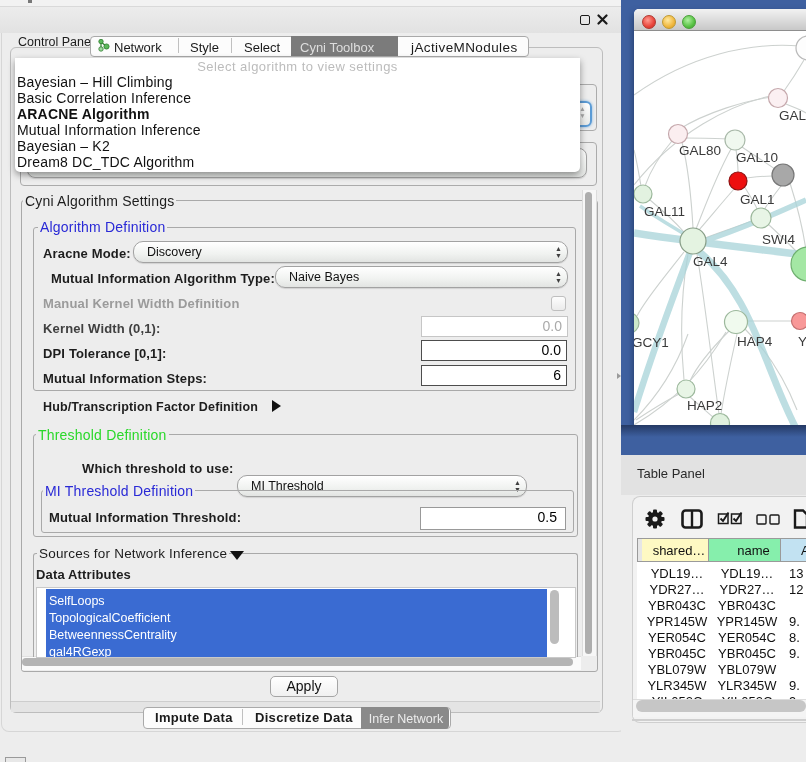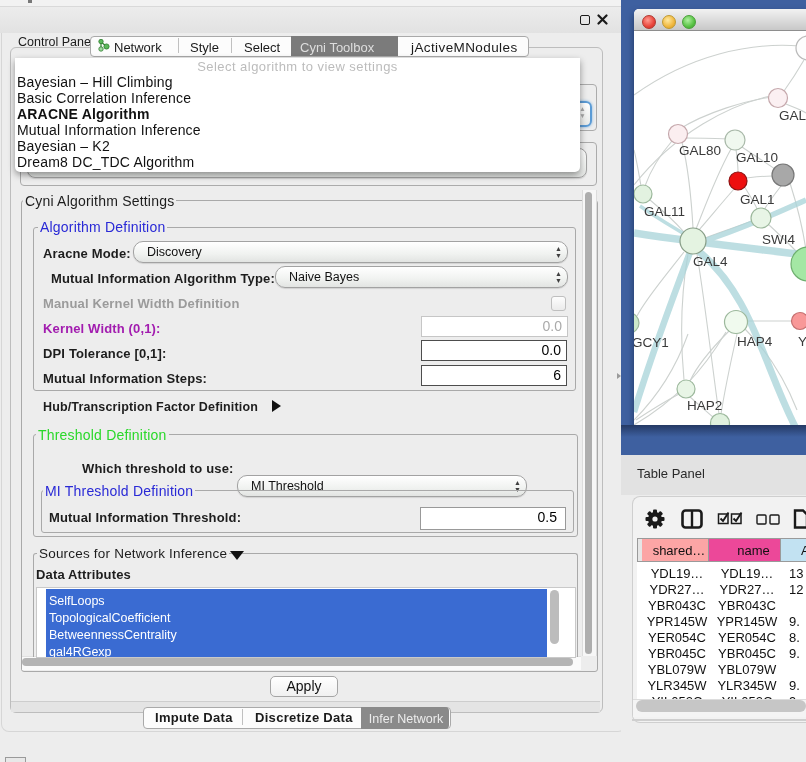--- a/index.html
+++ b/index.html
@@ -79,21 +79,21 @@
       <span class="ct">Discovery</span>
       <span class="ar">▲<br>▼</span>
     </div>
 <div class="lbl" style="left:51px;top:271px;">Mutual Information Algorithm Type:</div>
 <div class="combo" style="left:275px;top:266px;width:291px;height:20px;">
       <span class="ct">Naive Bayes</span>
       <span class="ar">▲<br>▼</span>
     </div>
 <div class="lbl" style="left:43px;top:296px;color:#9b9b9b;">Manual Kernel Width Definition</div>
 <div class="abs" style="left:551px;top:296px;width:13px;height:13px;border:1px solid #bfbfbf;border-radius:3px;background:linear-gradient(#fdfdfd,#ebebeb);"></div>
-<div class="lbl" style="left:43px;top:321px;color:#a21caf;">Kernel Width (0,1):</div>
+<div class="lbl" style="left:43px;top:321px;color:#404040;">Kernel Width (0,1):</div>
 <div class="tf" style="left:421px;top:316px;width:140px;height:18px;border:1px solid #c6c6c6;color:#aaa;padding:1px 5px 0 0;">0.0</div>
 <div class="lbl" style="left:43px;top:346px;">DPI Tolerance [0,1]:</div>
 <div class="tf" style="left:421px;top:340px;width:139px;height:18px;border:1.5px solid #4d4d4d;color:#000;padding:1px 5px 0 0;">0.0</div>
 <div class="lbl" style="left:43px;top:371px;">Mutual Information Steps:</div>
 <div class="tf" style="left:421px;top:365px;width:139px;height:18px;border:1.5px solid #4d4d4d;color:#000;padding:1px 5px 0 0;">6</div>
 
 <div class="lbl" style="left:43px;top:400px;font-size:12.5px;">Hub/Transcription Factor Definition</div>
 <div class="abs" style="left:272px;top:400px;width:0;height:0;border-left:9px solid #111;border-top:6px solid transparent;border-bottom:6px solid transparent;"></div>
 
 <div class="groupbox" style="left:33px;top:434px;width:543px;height:101px;"></div>
@@ -269,22 +269,22 @@
 
   <g stroke="#1a1a1a" stroke-width="1.4" fill="none">
     <rect x="113" y="7" width="9" height="9" rx="1"></rect>
     <rect x="126" y="7" width="9" height="9" rx="1"></rect>
   </g>
 
   <path d="M151,2.5 h8 l4,4 v13 h-12 z" fill="none" stroke="#1a1a1a" stroke-width="2.4"></path>
 </svg>
 
 <div class="abs" style="left:637px;top:538px;width:169px;height:24px;background:#e6e6e6;border:1px solid #9a9a9a;border-right:none;box-sizing:border-box;"></div>
-<div class="abs" style="left:642px;top:539px;width:66px;height:22px;background:#fca5a5;border-right:1px solid #9a9a9a;text-align:center;font-size:13px;color:#111;line-height:23px;"><span style="position:relative;left:4px;">shared…</span></div>
-<div class="abs" style="left:709px;top:539px;width:71px;height:22px;background:#ec4899;border-right:1px solid #9a9a9a;text-align:center;font-size:13px;color:#111;line-height:23px;"><span style="position:relative;left:9px;">name</span></div>
+<div class="abs" style="left:642px;top:539px;width:66px;height:22px;background:#fef9c3;border-right:1px solid #9a9a9a;text-align:center;font-size:13px;color:#111;line-height:23px;"><span style="position:relative;left:4px;">shared…</span></div>
+<div class="abs" style="left:709px;top:539px;width:71px;height:22px;background:#86efac;border-right:1px solid #9a9a9a;text-align:center;font-size:13px;color:#111;line-height:23px;"><span style="position:relative;left:9px;">name</span></div>
 <div class="abs" style="left:781px;top:539px;width:25px;height:22px;background:#c2e2f2;font-size:13px;color:#111;line-height:23px;padding-left:20px;overflow:hidden;">A</div>
 
 <div class="abs" style="left:637px;top:562px;width:169px;height:137px;background:#fff;overflow:hidden;font-size:13px;color:#111;">
   <div style="position:absolute;left:0px;top:4px;width:80px;text-align:center;line-height:16px;">YDL19…<br>YDR27…<br>YBR043C<br>YPR145W<br>YER054C<br>YBR045C<br>YBL079W<br>YLR345W<br>YIL052C</div>
   <div style="position:absolute;left:70px;top:4px;width:80px;text-align:center;line-height:16px;">YDL19…<br>YDR27…<br>YBR043C<br>YPR145W<br>YER054C<br>YBR045C<br>YBL079W<br>YLR345W<br>YIL052C</div>
   <div style="position:absolute;left:152px;top:4px;line-height:16px;">13<br>12<br><br>9.<br>8.<br>9.<br><br>9.<br>9.</div>
 </div>
 
 <div class="abs" style="left:633px;top:699px;width:173px;height:17px;background:#f4f4f4;border-top:1px solid #ddd;"></div>
 <div class="thumbv" style="left:636px;top:700px;width:170px;height:12px;background:#c6c6c6;border-radius:6px;"></div>

